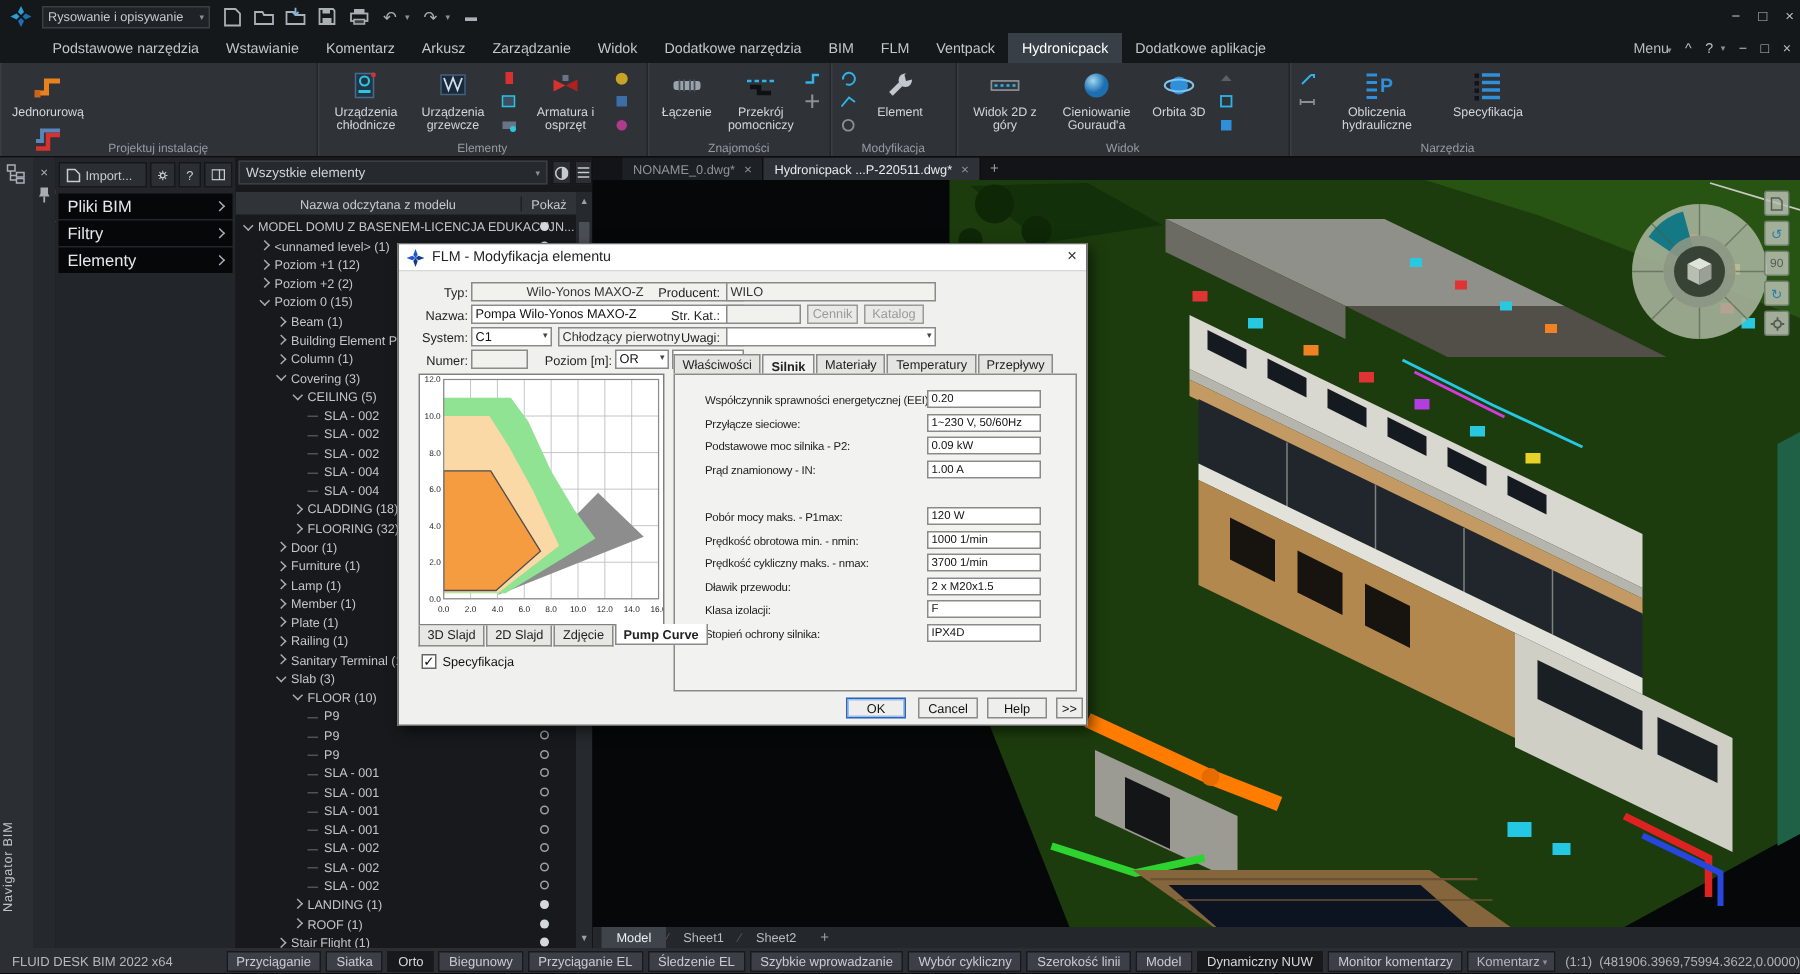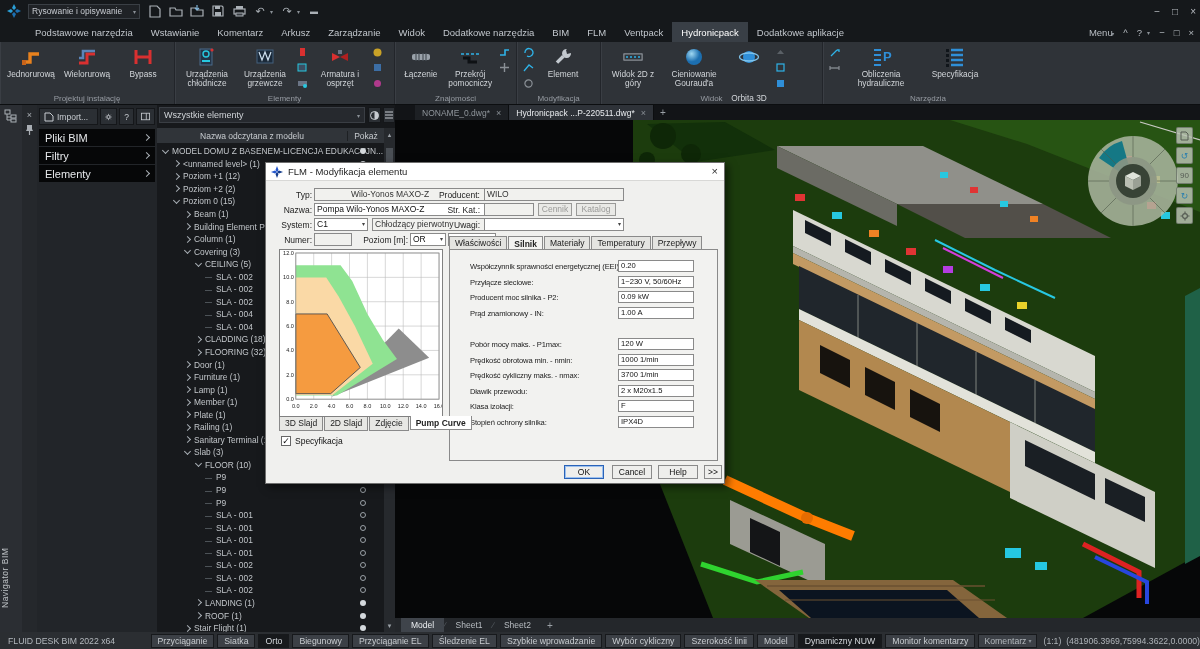--- a/index.html
+++ b/index.html
@@ -197,21 +197,21 @@
       <span>^</span>
       <span>?</span>
       <span class="caret">▾</span>
       <span>−</span>
       <span>□</span>
       <span>×</span>
     </div>
   </div>
 
   <div id="ribbon">
-    <div class="rgroup" style="width:175px;">
+    <div class="rgroup" style="width:212px;flex-direction:column;">
       <div class="bigbtn">
           <svg viewBox="0 0 22 22">
             <path d="M3 16 h7 v-8 h9" stroke="#e8821e" stroke-width="3.4" fill="none"></path>
             <rect x="2" y="14" width="4" height="5" fill="#c9641a"></rect>
           </svg>
           <span>Jednorurową</span>
         </div>
       <div class="bigbtn">
           <svg viewBox="0 0 22 22">
             <path d="M3 17 h8 v-9 h8" stroke="#d93030" stroke-width="3" fill="none"></path>
@@ -337,21 +337,21 @@
             <defs>
               <radialGradient id="g1" cx=".35" cy=".3">
                 <stop offset="0" stop-color="#9fd8f2"></stop>
                 <stop offset="1" stop-color="#1c6fb0"></stop>
               </radialGradient>
             </defs>
             <circle cx="11" cy="11" r="8" fill="url(#g1)"></circle>
           </svg>
           <span>Cieniowanie Gouraud'a</span>
         </div>
-      <div class="bigbtn" style="width:44px;gap:24px;">
+      <div class="bigbtn" style="width:44px;">
           <svg viewBox="0 0 22 22">
             <circle cx="11" cy="11" r="6" fill="#2f8fd8"></circle>
             <ellipse cx="11" cy="11" rx="9.5" ry="4" fill="none" stroke="#7fc4ec" stroke-width="1.3"></ellipse>
           </svg>
           <span>Orbita 3D</span>
         </div>
       <div class="smallcol">
         <svg class="sic" viewBox="0 0 11 11">
             <path d="M2 7 l3.5 -4 l3.5 4 z" fill="#5a6066"></path>
           </svg>
@@ -865,21 +865,21 @@
     <div id="tabpage">
         <div class="prow" style="top: 10px;">
           <span class="plabel">Współczynnik sprawności energetycznej (EEI):</span>
           <div class="pfield">0.20</div>
         </div>
         <div class="prow" style="top: 25.6px;">
           <span class="plabel">Przyłącze sieciowe:</span>
           <div class="pfield">1~230 V, 50/60Hz</div>
         </div>
         <div class="prow" style="top: 41.2px;">
-          <span class="plabel">Producent moc silnika - P2:</span>
+          <span class="plabel">Podstawowe moc silnika - P2:</span>
           <div class="pfield">0.09 kW</div>
         </div>
         <div class="prow" style="top: 56.8px;">
           <span class="plabel">Prąd znamionowy - IN:</span>
           <div class="pfield">1.00 A</div>
         </div>
         <div class="prow" style="top: 88px;">
           <span class="plabel">Pobór mocy maks. - P1max:</span>
           <div class="pfield">120 W</div>
         </div>

